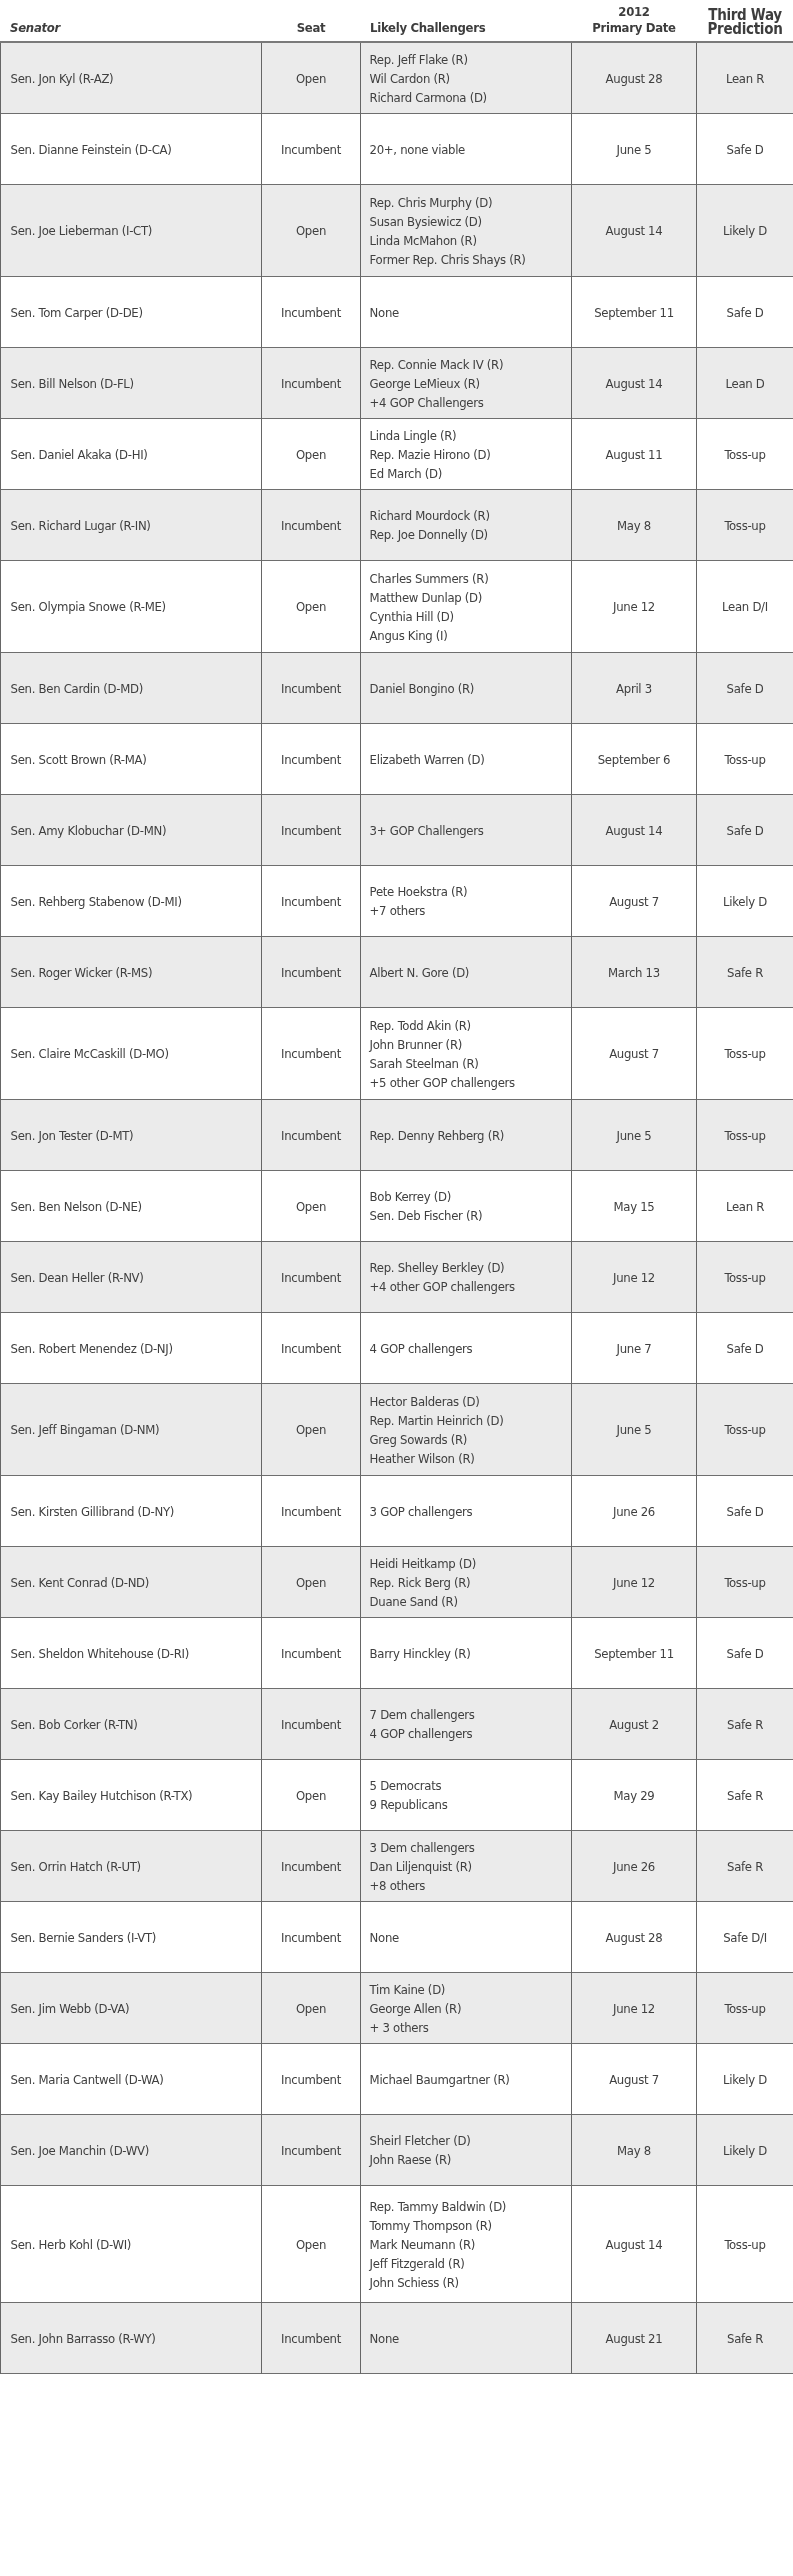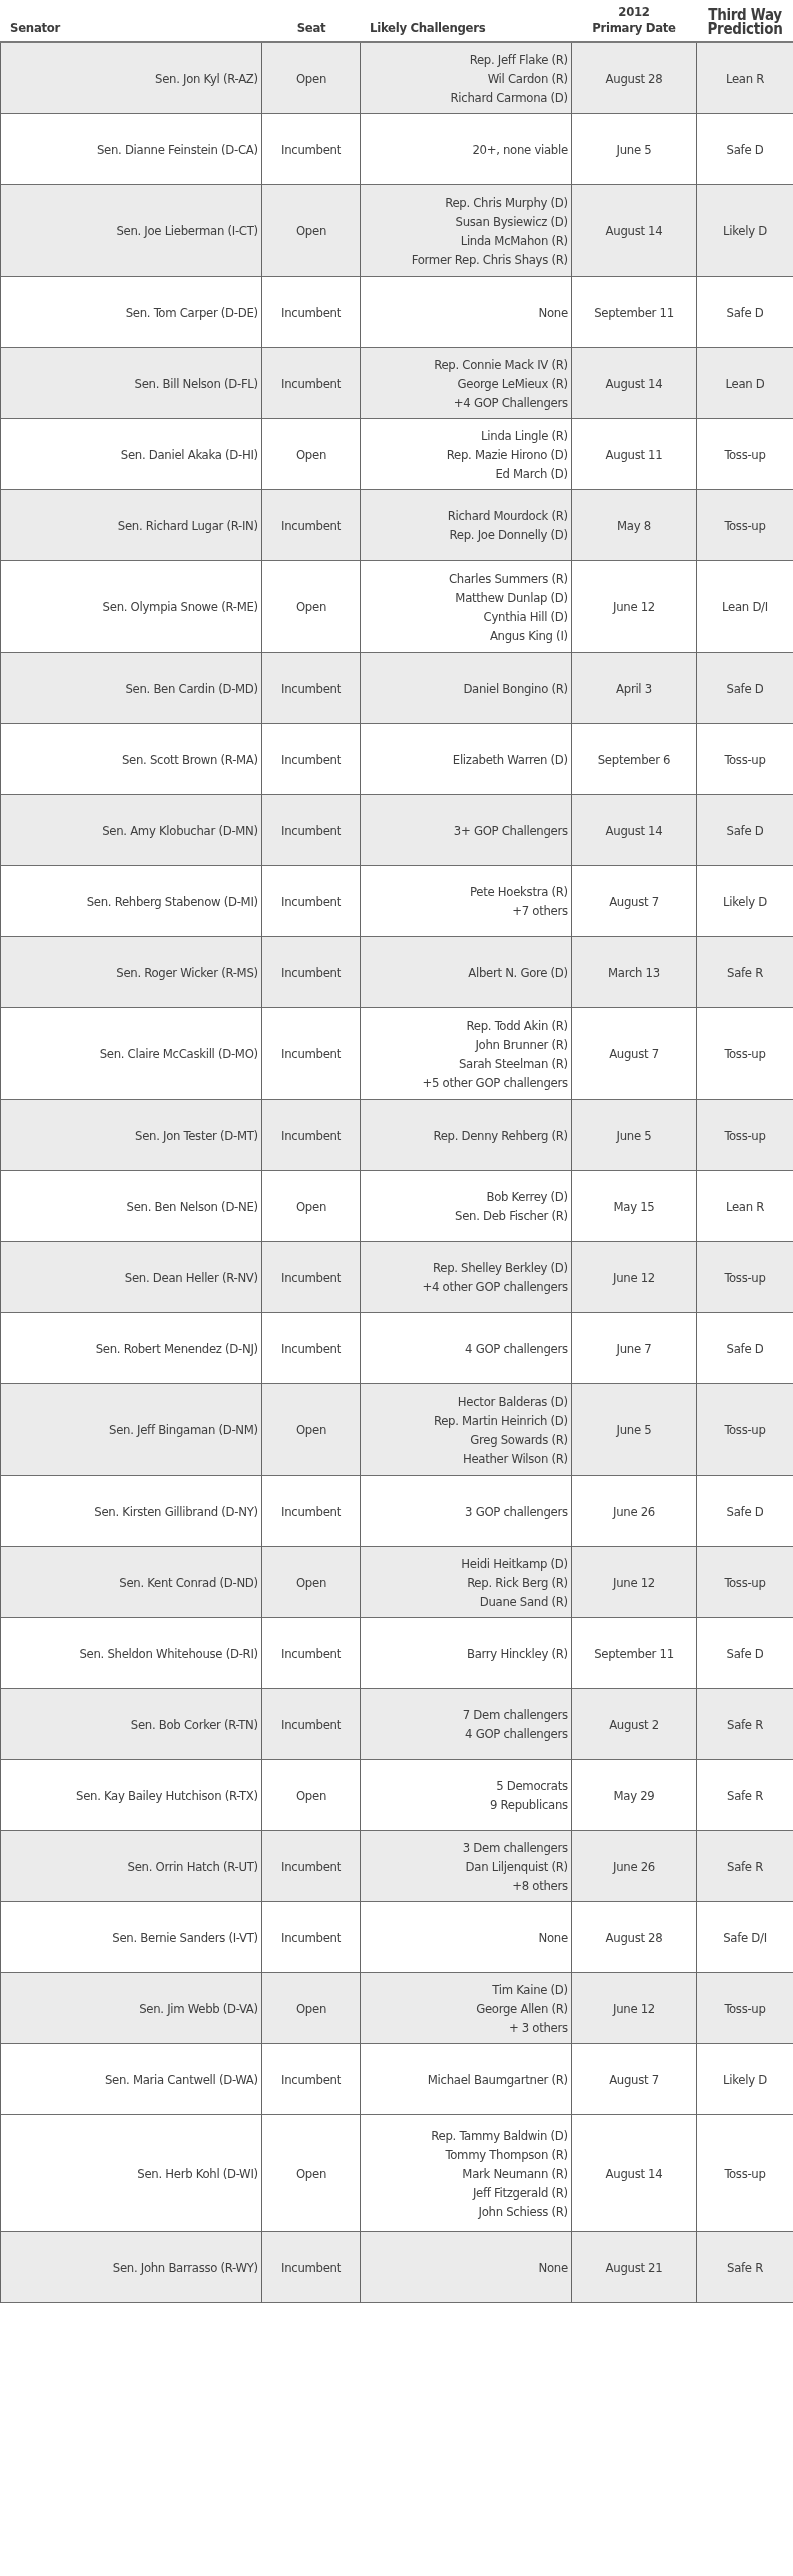--- a/index.html
+++ b/index.html
@@ -1,31 +1,31 @@
 <!DOCTYPE html>
 <html style="font-size:8.6px"><head>
 <meta charset="utf-8">
 <style>
   html, body { margin: 0; padding: 0; background: #ffffff; }
   body { width: 793px; min-height: 2576px; font-family: "DejaVu Sans Condensed", "Liberation Sans Narrow", "Liberation Sans", sans-serif; color: #3a3a3a; }
   .page { position: relative; width: 793px; }
   table.senate { width: 793px; border-collapse: collapse; table-layout: fixed; }
   col.c1 { width: 261px; } col.c2 { width: 99px; } col.c3 { width: 211px; } col.c4 { width: 125px; } col.c5 { width: 97px; }
   thead th { font-weight: bold; font-size: 13px; color: #3d3d3d; vertical-align: bottom; padding: 0 3.2px 5.4px 3.2px; height: 36px; line-height: 16px; letter-spacing: -0.3px; }
-  thead th.left { text-align: left; padding-left: 9.6px; }
+  thead th.left { text-align: left; padding-left: 9.6px; font-style: italic; }
   thead th.center { text-align: center; }
   thead th.c3h { text-align: left; padding-left: 9.6px; }
   thead th.small { font-size: 15px; line-height: 14px; }
   thead tr { border-bottom: 2.1px solid #7a7a7a; }
   tbody tr { border-bottom: 1.6px solid #6e6e6e; }
   tbody tr.shade td { background: #ebebeb; }
   tbody td { border-left: 1.1px solid #666; border-right: 1.1px solid #666; font-size: 13px; line-height: 19px; vertical-align: middle; padding: 0 3.2px; color: #404040; letter-spacing: -0.3px; }
-  tbody td.sen { padding-left: 9.6px; text-align: right; }
+  tbody td.sen { padding-left: 9.6px; text-align: left; }
   tbody td.seat { text-align: center; }
-  tbody td.chal { padding-left: 8.6px; text-align: right; }
+  tbody td.chal { padding-left: 8.6px; text-align: left; }
   tbody td.date, tbody td.pred { text-align: center; }
   .chal .line { display: block; white-space: nowrap; }
   tbody tr.h3 td { height: 70px; }
   tbody tr.h4 td { height: 91px; }
   tbody tr.h5 td { height: 116px; }
 </style>
 </head>
 <body>
 
 <div class="page">
@@ -328,20 +328,30 @@
         </tr>
         <tr class="h3">
           <td class="sen">Sen. Maria Cantwell (D-WA)</td>
           <td class="seat">Incumbent</td>
           <td class="chal">
             <span class="line">Michael Baumgartner (R)</span>
           </td>
           <td class="date">August 7</td>
           <td class="pred">Likely D</td>
         </tr>
+        <tr class="shade h3">
+          <td class="sen">Sen. Joe Manchin (D-WV)</td>
+          <td class="seat">Incumbent</td>
+          <td class="chal">
+            <span class="line">Sheirl Fletcher (D)</span>
+            <span class="line">John Raese (R)</span>
+          </td>
+          <td class="date">May 8</td>
+          <td class="pred">Likely D</td>
+        </tr>
         <tr class="h5">
           <td class="sen">Sen. Herb Kohl (D-WI)</td>
           <td class="seat">Open</td>
           <td class="chal">
             <span class="line">Rep. Tammy Baldwin (D)</span>
             <span class="line">Tommy Thompson (R)</span>
             <span class="line">Mark Neumann (R)</span>
             <span class="line">Jeff Fitzgerald (R)</span>
             <span class="line">John Schiess (R)</span>
           </td>

